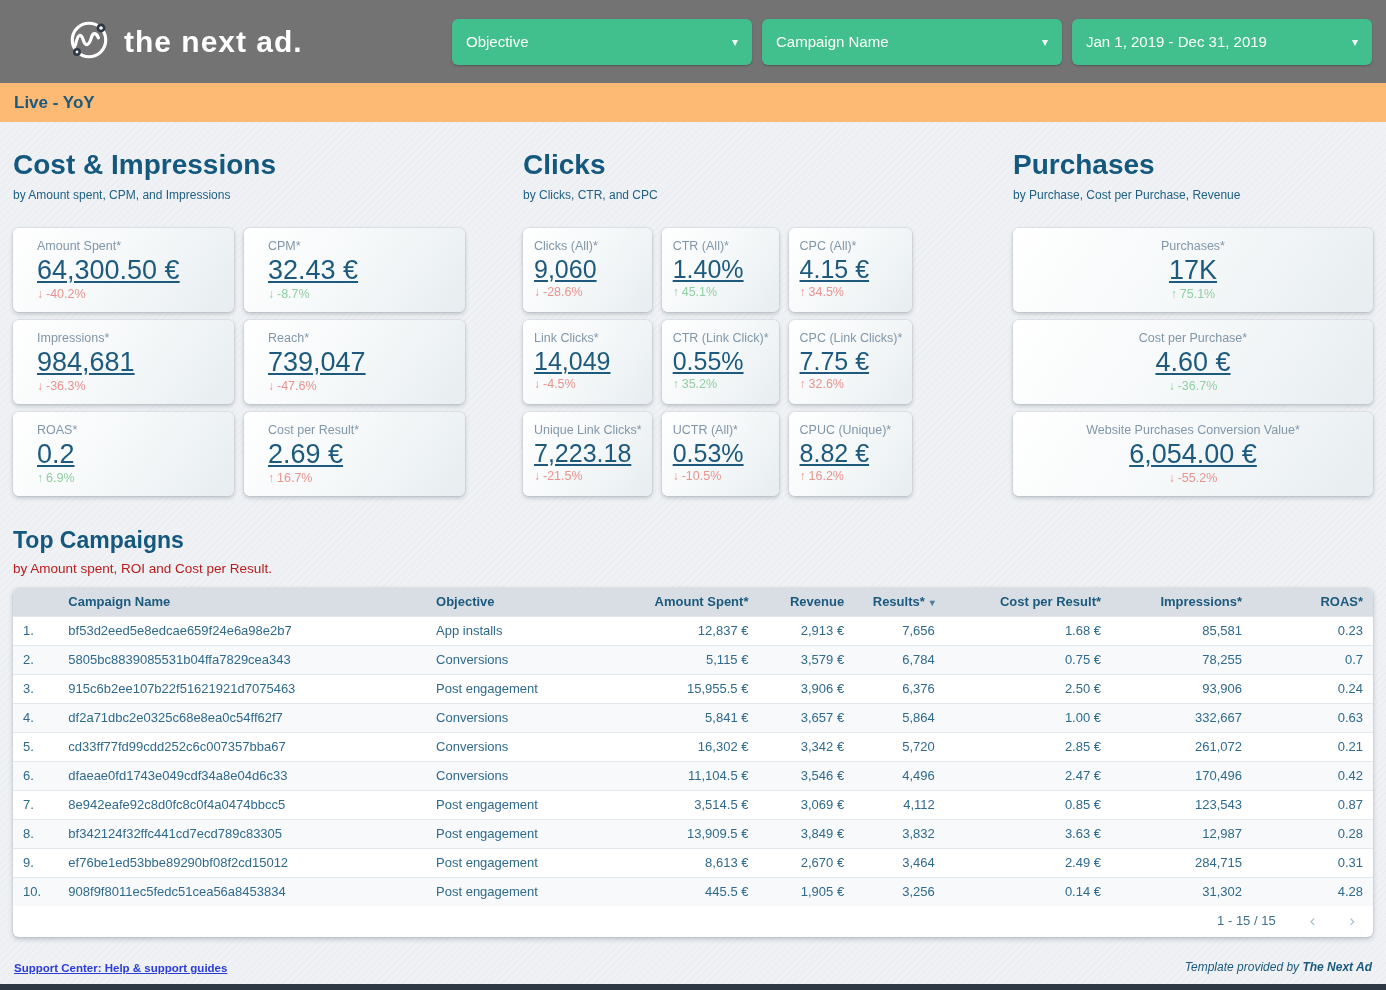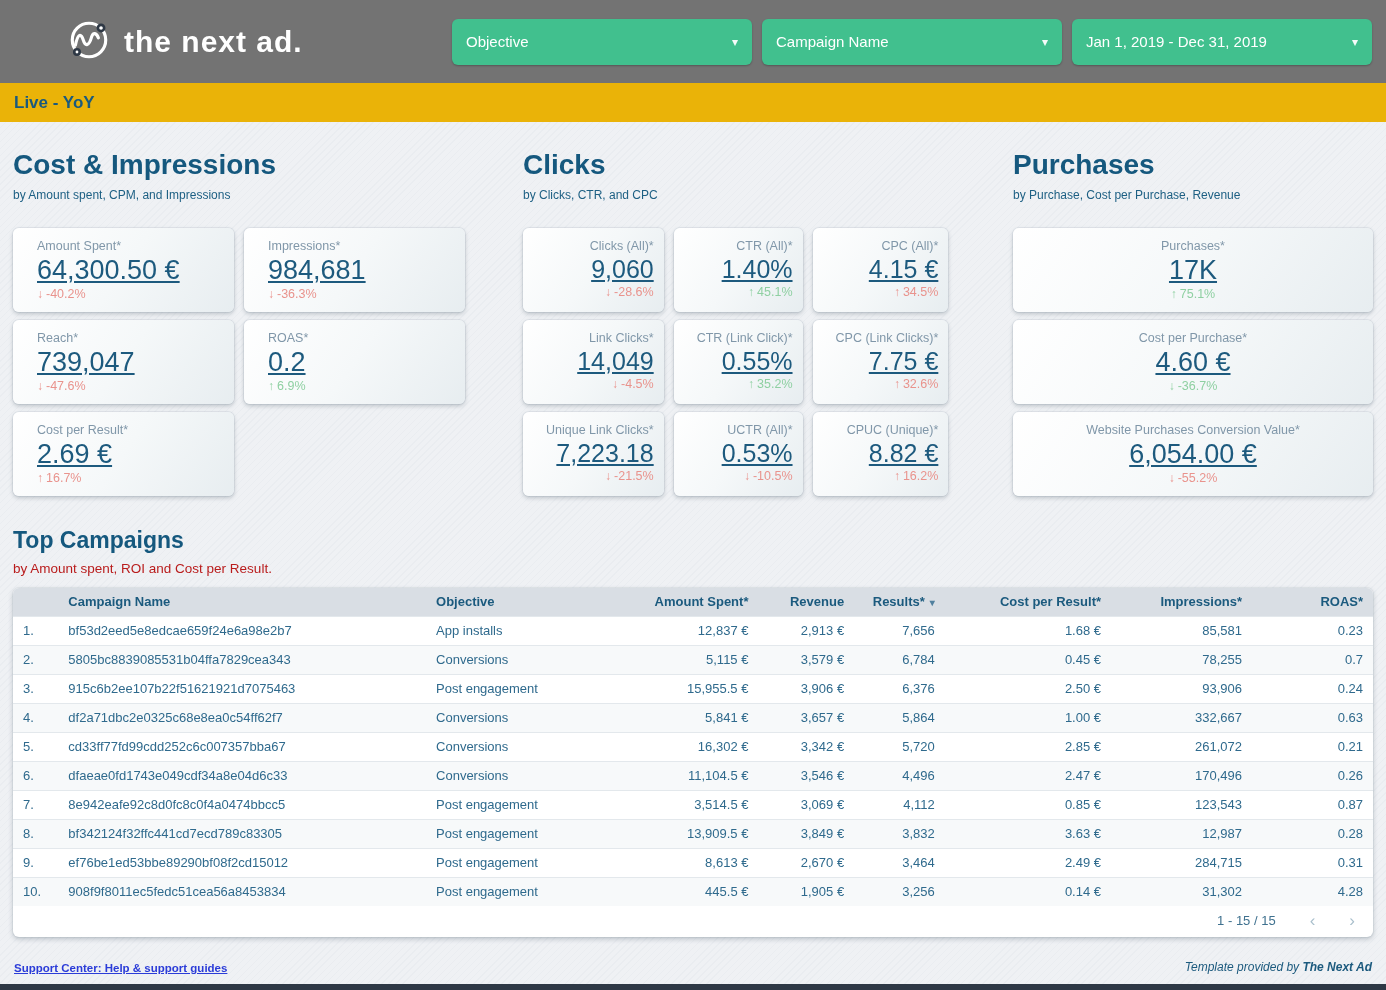--- a/index.html
+++ b/index.html
@@ -13,38 +13,38 @@
   
   .navbar { height:83px; background:#737373; display:flex; align-items:center; padding:0 14px; }
   .logo { display:flex; align-items:center; gap:12px; margin-left:52px; }
   .logo-text { color:#ffffff; font-size:30px; font-weight:bold; letter-spacing:1px; }
   .filters { margin-left:auto; display:flex; gap:10px; }
   .filter-btn { width:300px; height:46px; background:#41c08e; border-radius:6px; color:#fff;
     display:flex; align-items:center; justify-content:space-between; padding:0 14px;
     font-size:15px; cursor:pointer; box-shadow:0 1px 2px rgba(0,0,0,.25); }
   .filter-caret { font-size:12px; opacity:.95; }
   
-  .live-bar { height:39px; background:#eab308; display:flex; align-items:center; padding:0 14px;
+  .live-bar { height:39px; background:#fdba74; display:flex; align-items:center; padding:0 14px;
     color:#1a5a7e; font-weight:bold; font-size:17px; }
   
   .content { padding:0 13px; }
   .kpi-wrap { display:flex; align-items:flex-start; }
   .kpi-section:nth-child(1){ width:452px; }
   .kpi-section:nth-child(2){ width:384px; margin-left:58px; }
   .kpi-section:nth-child(3){ width:360px; margin-left:106px; }
   .section-title { font-size:28px; font-weight:bold; color:#15587e; margin:27px 0 7px; }
   .section-sub { font-size:12px; color:#1c5f83; margin:0 0 26px; }
   .cards { display:grid; gap:8px 10px; }
   .cols-1 { grid-template-columns:1fr; }
   .cols-2 { grid-template-columns:1fr 1fr; }
   .cols-3 { grid-template-columns:1fr 1fr 1fr; }
   .kpi-card { height:84px; border-radius:6px; padding:11px 10px 0 24px;
     background:linear-gradient(125deg,#ffffff 0%,#f5f8f9 50%,#e7edf0 100%);
     box-shadow:0 2px 4px rgba(60,80,95,.28), 0 0 0 1px rgba(120,140,155,.10); }
-  .cols-3 .kpi-card { padding-left:23px;text-align:right; }
+  .cols-3 .kpi-card { padding-left:11px; }
   .align-center .kpi-card { text-align:center; padding-left:10px; }
   .kpi-label { font-size:12.5px; color:#8097a9; margin-bottom:1px; white-space:nowrap; }
   .kpi-value { font-size:27px; color:#1d5a7e; line-height:1.2; white-space:nowrap;text-decoration:underline; }
   .cols-3 .kpi-value { font-size:25px; }
   .kpi-change { font-size:12.5px; margin-top:1px; }
   .kpi-change.good { color:#8fd0a2; }
   .kpi-change.bad  { color:#e9938d; }
   .kpi-change .arrow { font-weight:bold; margin-right:3px; font-size:12px; }
   
   .tc-title { font-size:23px; font-weight:bold; color:#15587e; margin:31px 0 7px; }
@@ -107,20 +107,25 @@
       <div class="kpi-section">
         <div class="section-title">Cost &amp; Impressions</div>
         <div class="section-sub">by Amount spent, CPM, and Impressions</div>
         <div class="cards cols-2">
           <div class="kpi-card">
             <div class="kpi-label">Amount Spent*</div>
             <div class="kpi-value">64,300.50 €</div>
             <div class="kpi-change bad"><span class="arrow">↓</span><span>-40.2%</span></div>
           </div>
           <div class="kpi-card">
+            <div class="kpi-label">CPM*</div>
+            <div class="kpi-value">32.43 €</div>
+            <div class="kpi-change good"><span class="arrow">↓</span><span>-8.7%</span></div>
+          </div>
+          <div class="kpi-card">
             <div class="kpi-label">Impressions*</div>
             <div class="kpi-value">984,681</div>
             <div class="kpi-change bad"><span class="arrow">↓</span><span>-36.3%</span></div>
           </div>
           <div class="kpi-card">
             <div class="kpi-label">Reach*</div>
             <div class="kpi-value">739,047</div>
             <div class="kpi-change bad"><span class="arrow">↓</span><span>-47.6%</span></div>
           </div>
           <div class="kpi-card">
@@ -239,21 +244,21 @@
               <td class="ar">85,581</td>
               <td class="ar">0.23</td>
             </tr>
             <tr>
               <td class="al">2.</td>
               <td class="al">5805bc8839085531b04ffa7829cea343</td>
               <td class="al">Conversions</td>
               <td class="ar">5,115 €</td>
               <td class="ar">3,579 €</td>
               <td class="ar">6,784</td>
-              <td class="ar">0.45 €</td>
+              <td class="ar">0.75 €</td>
               <td class="ar">78,255</td>
               <td class="ar">0.7</td>
             </tr>
             <tr>
               <td class="al">3.</td>
               <td class="al">915c6b2ee107b22f51621921d7075463</td>
               <td class="al">Post engagement</td>
               <td class="ar">15,955.5 €</td>
               <td class="ar">3,906 €</td>
               <td class="ar">6,376</td>
@@ -285,21 +290,21 @@
             </tr>
             <tr>
               <td class="al">6.</td>
               <td class="al">dfaeae0fd1743e049cdf34a8e04d6c33</td>
               <td class="al">Conversions</td>
               <td class="ar">11,104.5 €</td>
               <td class="ar">3,546 €</td>
               <td class="ar">4,496</td>
               <td class="ar">2.47 €</td>
               <td class="ar">170,496</td>
-              <td class="ar">0.26</td>
+              <td class="ar">0.42</td>
             </tr>
             <tr>
               <td class="al">7.</td>
               <td class="al">8e942eafe92c8d0fc8c0f4a0474bbcc5</td>
               <td class="al">Post engagement</td>
               <td class="ar">3,514.5 €</td>
               <td class="ar">3,069 €</td>
               <td class="ar">4,112</td>
               <td class="ar">0.85 €</td>
               <td class="ar">123,543</td>

